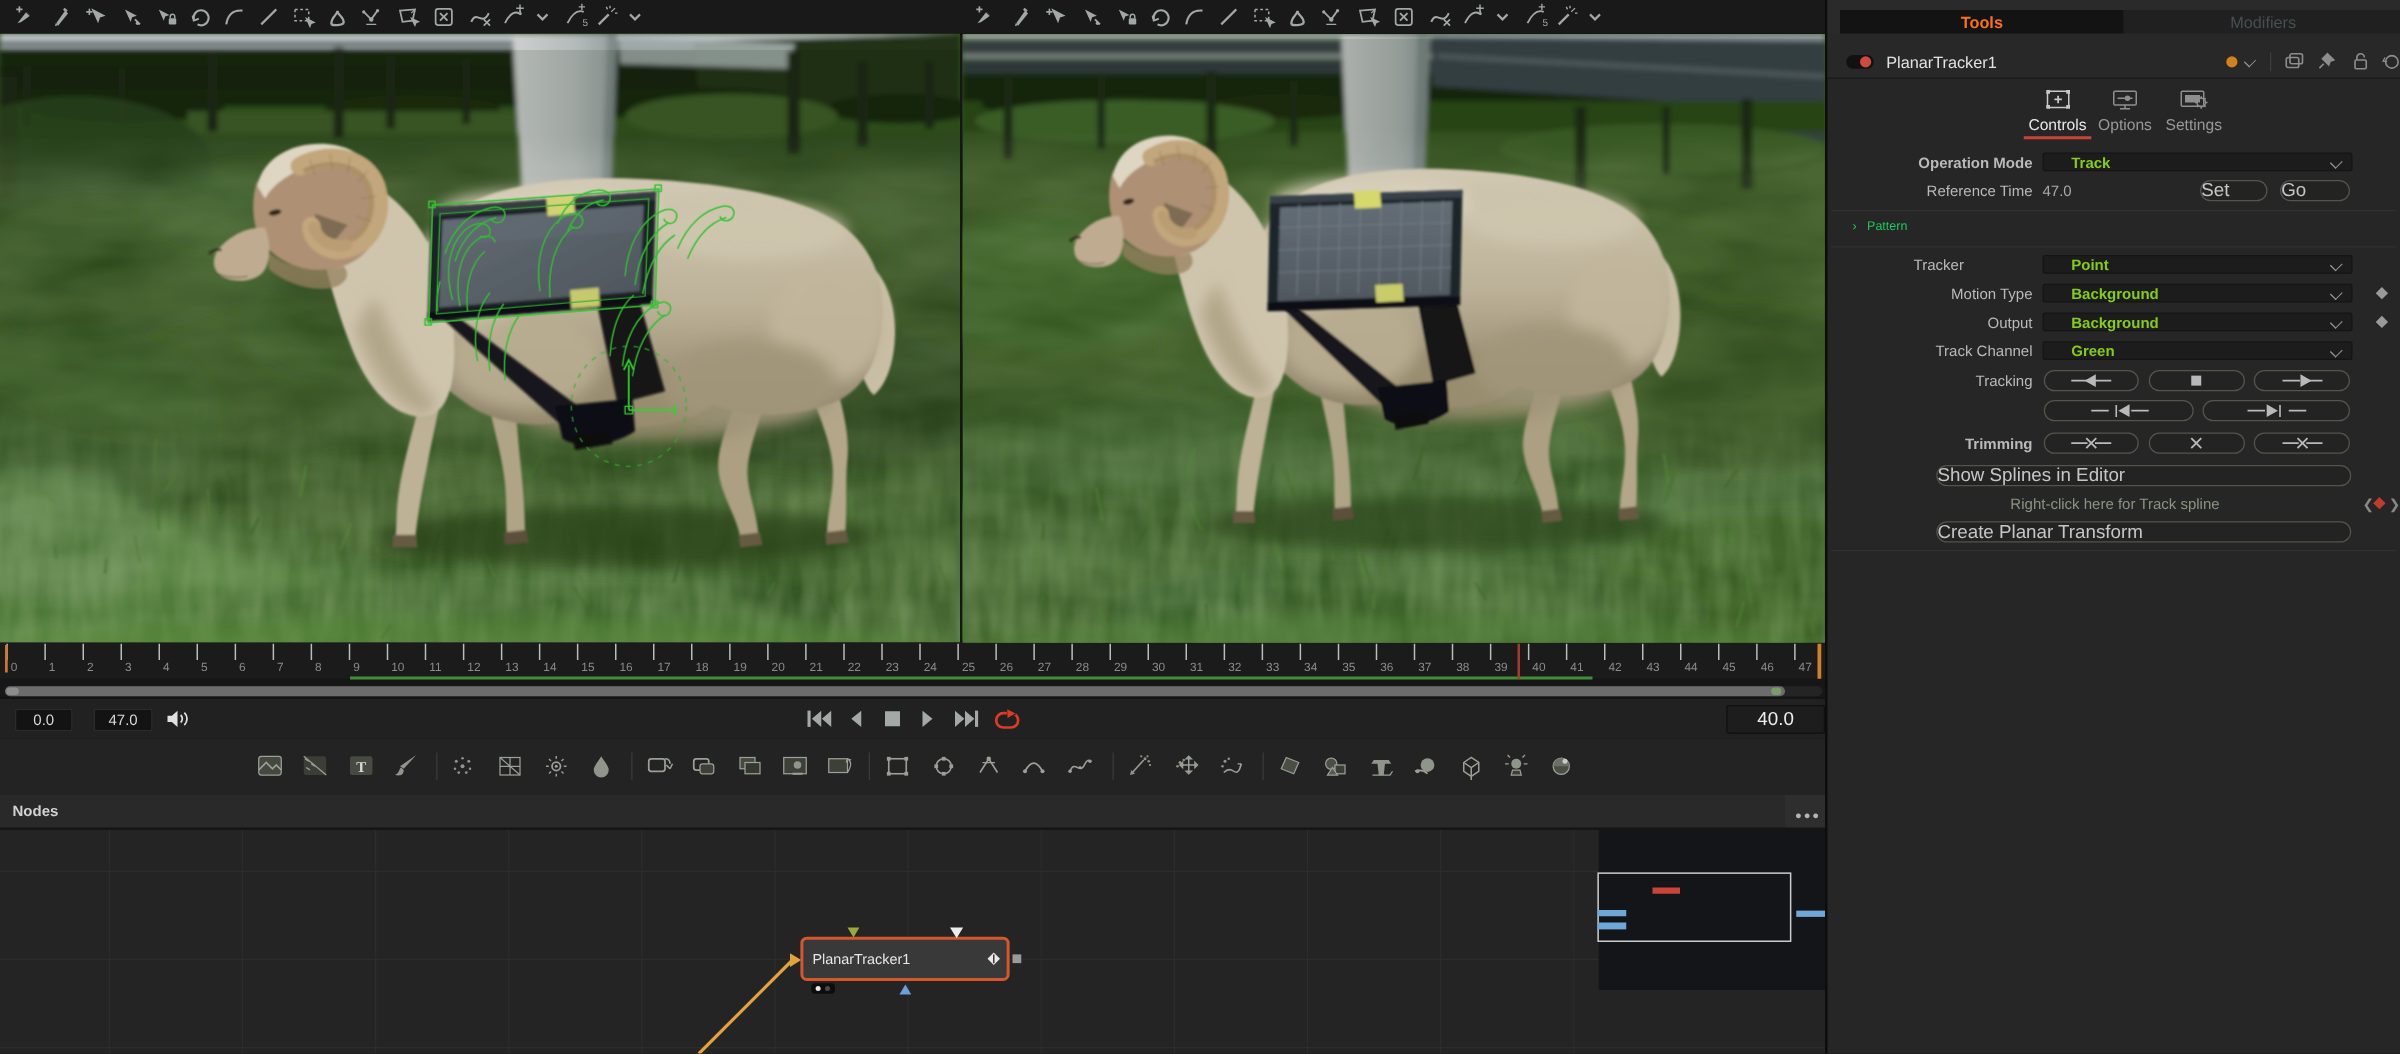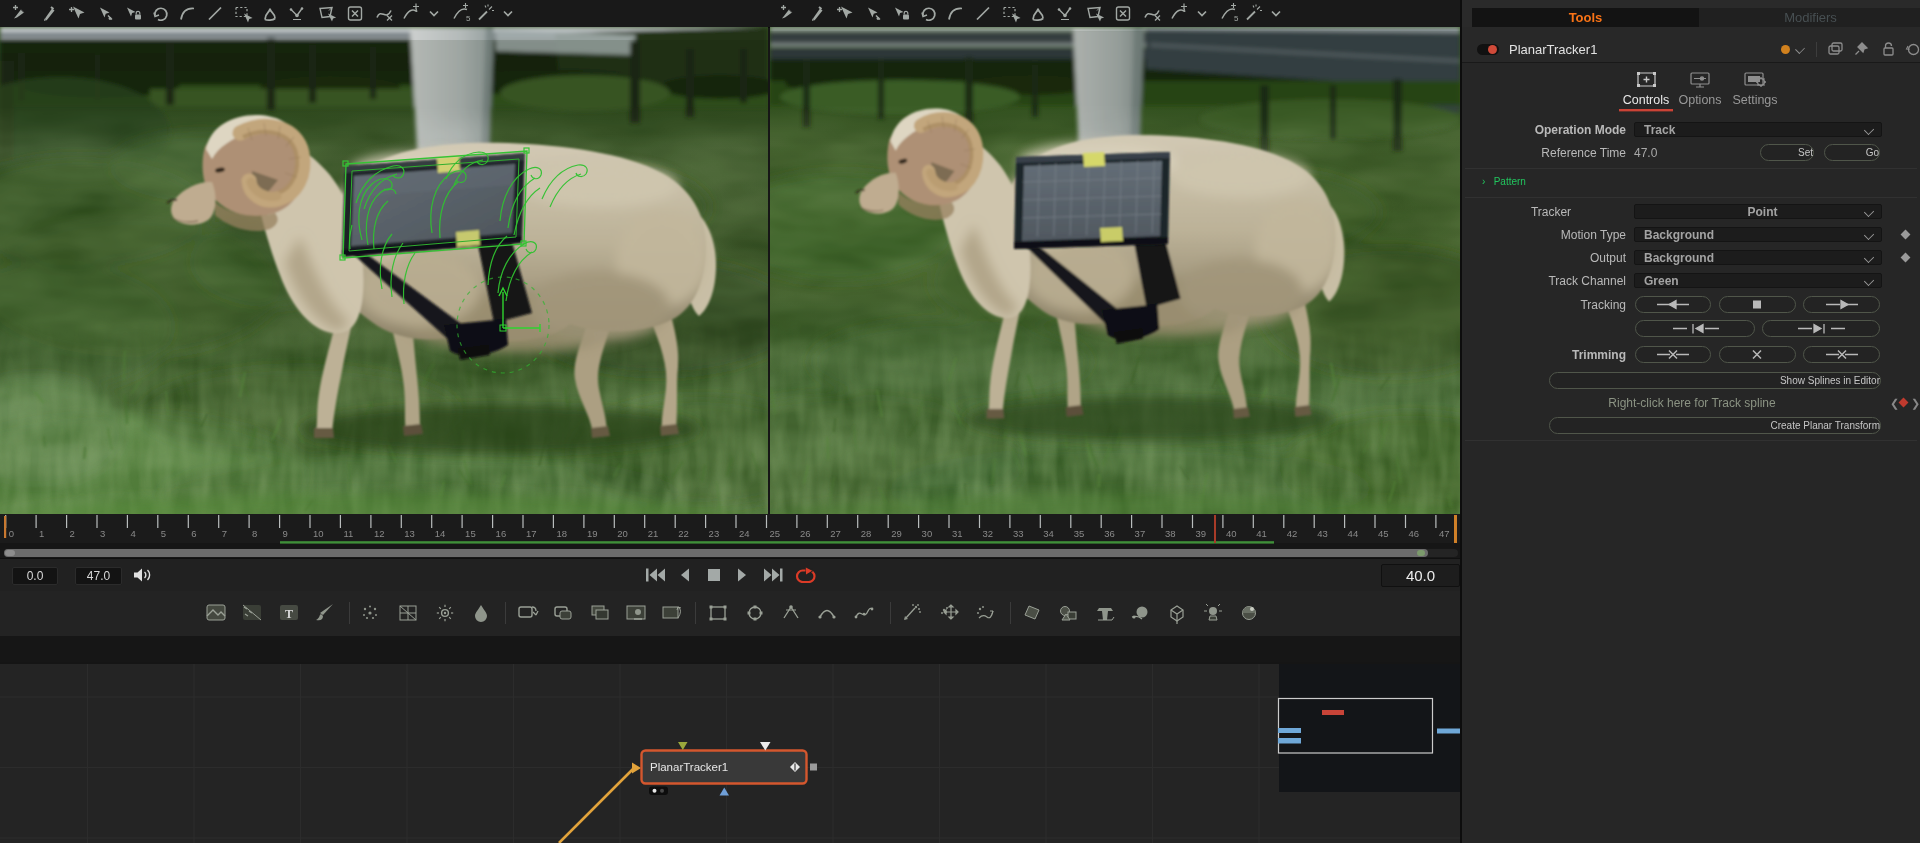--- a/index.html
+++ b/index.html
@@ -21,25 +21,25 @@
      font-size:12px;text-align:center;line-height:16px;}
   
   #bigbar{left:0;top:591px;width:1460px;height:45px;background:#232323;}
   
   #nodehead{left:0;top:636px;width:1460px;height:26px;background:#292929;border-bottom:1px solid #191919;}
   #nodegraph{left:0;top:662px;width:1460px;height:181px;background:#242424;overflow:hidden;}
   
   #rpanel{left:1460px;top:0;width:460px;height:843px;background:#262626;border-left:2px solid #0d0d0d;}
   .rlabel{position:absolute;color:#b9b9b9;font-size:12px;text-align:right;right:296px;width:150px;}
   .drop{position:absolute;left:172px;width:248px;height:15px;background:#1c1c1c;border:1px solid #141414;
-     border-radius:2px;color:#a3a3a3;font-size:12px;font-weight:bold;line-height:15px;padding-left:9px;box-sizing:border-box;}
+     border-radius:2px;color:#84cc16;font-size:12px;font-weight:bold;line-height:15px;padding-left:22px;box-sizing:border-box;}
   .drop:after{content:"";position:absolute;right:8px;top:5px;width:7px;height:7px;
      border-left:1.6px solid #9a9a9a;border-bottom:1.6px solid #9a9a9a;transform:rotate(-45deg) scale(1,.8);margin-top:-2px;}
   .pill{position:absolute;border:1px solid #50564a;border-radius:9px;background:rgba(0,0,0,0.06);
-     color:#c6c6c6;font-size:10px;text-align:right;box-sizing:border-box;}
+     color:#c6c6c6;font-size:15px;text-align:left;box-sizing:border-box;}
   .divider{position:absolute;left:3px;width:452px;height:1px;background:#3a3a3a;opacity:.55;}
   .diamond{position:absolute;width:7px;height:7px;background:#9a9a9a;transform:rotate(45deg);}
 </style>
 </head>
 <body>
 <div id="stage">
   <div class="abs" id="topbar"><svg width="1460" height="27" viewBox="0 0 1460 27">
         <rect width="1460" height="27" fill="#191919"></rect>
         <g transform="translate(18,13.5)">
           <path d="M-4 5 L3 -4 l3 3 -7 5 z" fill="#a2a8a4"></path>
@@ -917,20 +917,25 @@
             <path d="M-5 -7 l-2 -2 M5 -7 l2 -2 M-6 -2 h-3 M6 -2 h3"></path>
           </g>
           <path d="M-3 3 h6 l1 4 h-8 z" fill="#3a3e36" stroke="#9aa096"></path>
         </g>
         <g transform="translate(1249,22)">
           <circle cx="0" cy="0" r="6.5" fill="#4a4e45" stroke="#9aa096"></circle>
           <path d="M-6.5 0 a6.5 6.5 0 0 1 13 0" fill="#6a7065"></path>
           <circle cx="3" cy="-4" r="2" fill="#c8ccc2"></circle>
         </g>
       </svg></div>
+  <div class="abs" id="nodehead">
+    <div class="abs" style="left:10px;top:6px;color:#d2d2d2;font-size:12px;font-weight:bold;">Nodes</div>
+    <div class="abs" style="left:1428px;top:0;width:32px;height:26px;background:#2e2e2e;"></div>
+    <div class="abs" style="left:1436px;top:11px;color:#b5b5b5;font-size:9px;letter-spacing:1.5px;">●●●</div>
+  </div>
   <div class="abs" id="nodegraph">
     <svg width="1460" height="181" viewBox="0 0 1460 181">
       <rect width="1460" height="181" fill="#242424"></rect>
       <g stroke="#2c2c2c" stroke-width="1">
         <path d="M87.5 0 V181 M194 0 V181 M300.5 0 V181 M407 0 V181 M513.5 0 V181 M620 0 V181 M726.5 0 V181 M833 0 V181 M939.5 0 V181 M1046 0 V181 M1152.5 0 V181 M1259 0 V181"></path>
         <path d="M0 35 H1460 M0 105.5 H1460 M0 176 H1460"></path>
       </g>
       <rect x="0" y="0" width="1460" height="2" fill="#151515"></rect>
 
       <rect x="1279" y="2" width="181" height="128" fill="#131518"></rect>
@@ -1026,21 +1031,21 @@
 
     <div class="rlabel" style="top:146px;">Reference Time</div>
     <div class="abs" style="left:172px;top:146px;color:#a9a9a9;font-size:12px;">47.0</div>
     <div class="pill" style="left:298px;top:144px;width:54px;height:17px;line-height:15px;">Set</div>
     <div class="pill" style="left:362px;top:144px;width:56px;height:17px;line-height:15px;">Go</div>
     <div class="divider" style="top:168px;"></div>
     <div class="abs" style="left:20px;top:176px;color:#22c55e;font-size:10px;">›&nbsp;&nbsp; Pattern</div>
     <div class="divider" style="top:197px;"></div>
 
     <div class="rlabel" style="top:205px;text-align:center;">Tracker</div>
-    <div class="drop" style="top:204px;text-align:center;">Point</div>
+    <div class="drop" style="top:204px;">Point</div>
     <div class="rlabel" style="top:228px;">Motion Type</div>
     <div class="drop" style="top:227px;">Background</div>
     <div class="diamond" style="left:440px;top:231px;"></div>
     <div class="rlabel" style="top:251px;text-align:right;">Output</div>
     <div class="drop" style="top:250px;">Background</div>
     <div class="diamond" style="left:440px;top:254px;"></div>
     <div class="rlabel" style="top:274px;">Track Channel</div>
     <div class="drop" style="top:273px;">Green</div>
 
     <div class="rlabel" style="top:298px;">Tracking</div>

